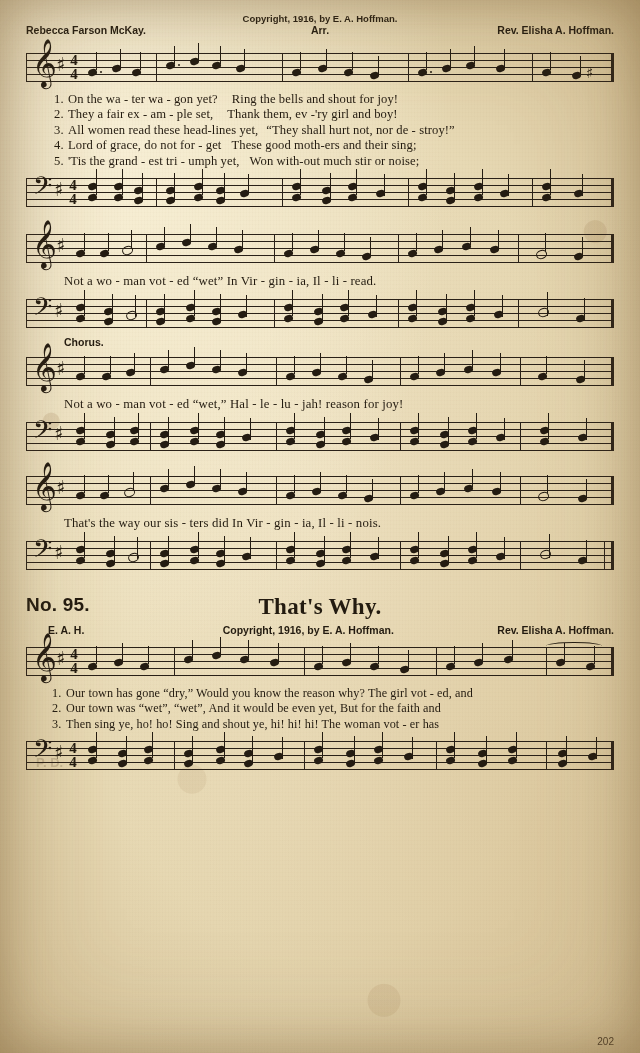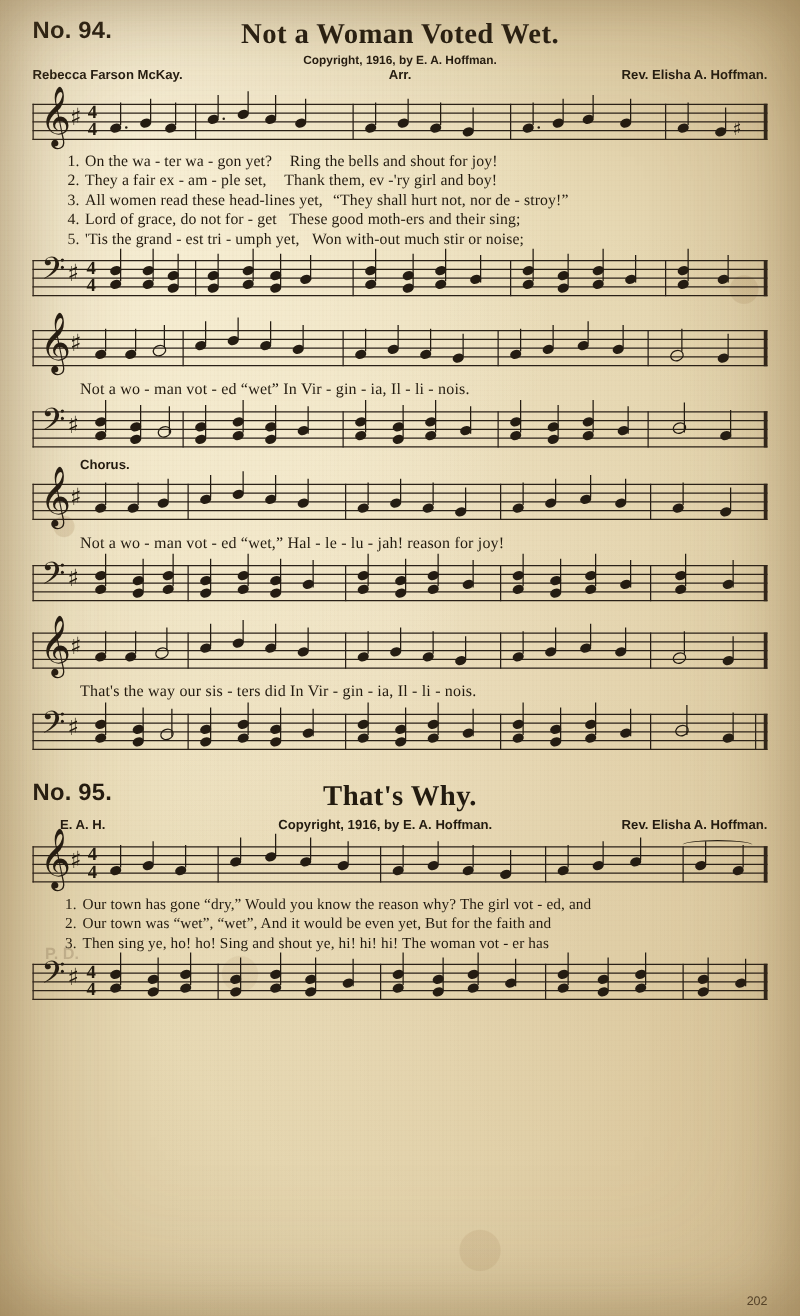--- a/index.html
+++ b/index.html
@@ -237,24 +237,20 @@
 </head>
 <body>
 
 <div class="paper"></div>
 <div class="grain"></div>
 <div class="spots"></div>
 
 <div class="page">
 
   <div style="height:14px"></div>
-  <div class="hymn-head">
-    <div class="hymn-no">No. 94.</div>
-    <div class="hymn-title">Not a Woman Voted Wet.</div>
-  </div>
   <div class="copyright">Copyright, 1916, by E. A. Hoffman.</div>
   <div class="credits">
     <span class="left">Rebecca Farson McKay.</span>
     <span class="center">Arr.</span>
     <span class="right">Rev. Elisha A. Hoffman.</span>
   </div>
 
   <div class="system">
     <div class="staff">
       <div class="lines">
@@ -453,21 +449,21 @@
       <div class="note" style="left:436px;top:16px;"></div>
         <div class="stem" style="left:444px;top:0px;height:18px;"></div>
       <div class="note" style="left:464px;top:19px;"></div>
         <div class="stem" style="left:472px;top:3px;height:18px;"></div>
       <div class="note open" style="left:510px;top:23px;"></div>
         <div class="stem" style="left:519px;top:6px;height:18px;"></div>
       <div class="note" style="left:548px;top:26px;"></div>
         <div class="stem" style="left:556px;top:10px;height:18px;"></div>
     </div>
 
-    <div class="refrain-line">Not   a     wo - man  vot - ed   “wet”   In   Vir - gin - ia,    Il - li - nois.</div>
+    <div class="refrain-line">Not   a     wo - man  vot - ed   “wet”   In   Vir - gin - ia,    Il - li - read.</div>
 
     <div class="staff">
       <div class="lines">
           <i></i>
           <i></i>
           <i></i>
           <i></i>
           <i></i>
         </div>
       <div class="clef bass">𝄢</div>

